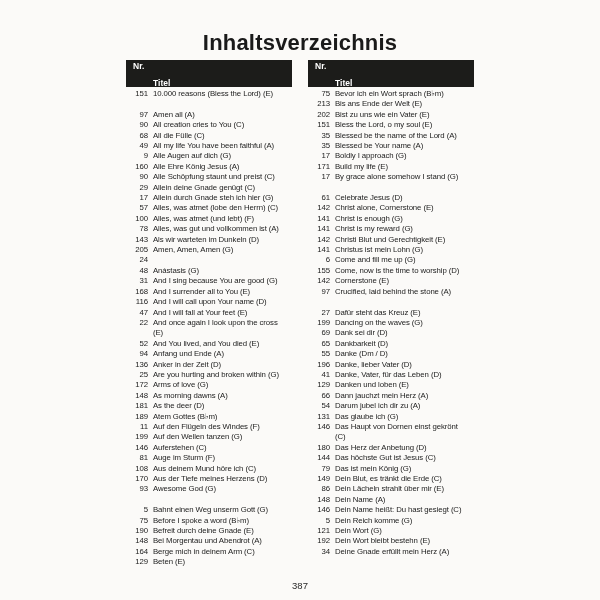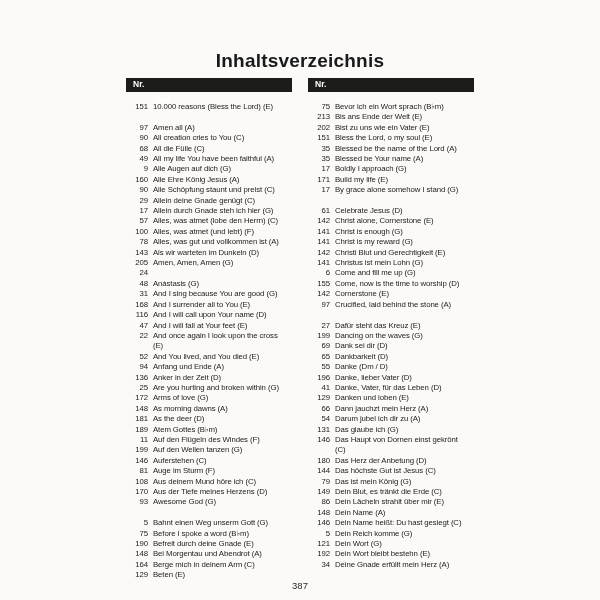--- a/index.html
+++ b/index.html
@@ -7,45 +7,45 @@
     width: 600px; height: 600px;
     background: #fbfaf8;
     font-family: "Liberation Sans", "DejaVu Sans", sans-serif;
     color: #222;
     position: relative;
     overflow: hidden;
   }
   .page-title {
     text-align: center;
     font-weight: bold;
-    font-size: 19px;
+    font-size: 22px;
     line-height: 20px;
-    margin-top: 51px;
+    margin-top: 33px;
     letter-spacing: 0.2px;
     color: #1a1a1a;
   }
   .content {
     display: flex;
     justify-content: center;
     gap: 16px;
     margin-top: 7px;
   }
   .toc-table { width: 166px; }
   .toc-header {
     position: relative;
     background: #1c1c1a;
     color: #fff;
-    height: 14px;
+    height: 27px;
     font-weight: bold;
     font-size: 8.5px;
     line-height: 13px;
   }
   .toc-header .nr-h { position: absolute; left: 7px; top: 0; }
   .toc-header .titel-h { position: absolute; left: 27px; top: 17px; }
-  .rows { padding-top: 10px; }
+  .rows { padding-top: 2px; }
   .group { margin-bottom: 10.4px; }
   .group:last-child { margin-bottom: 0; }
   .row {
     display: flex;
     font-size: 7.8px;
     line-height: 10.4px;
     letter-spacing: -0.1px;
   }
   .nr {
     width: 22px;

